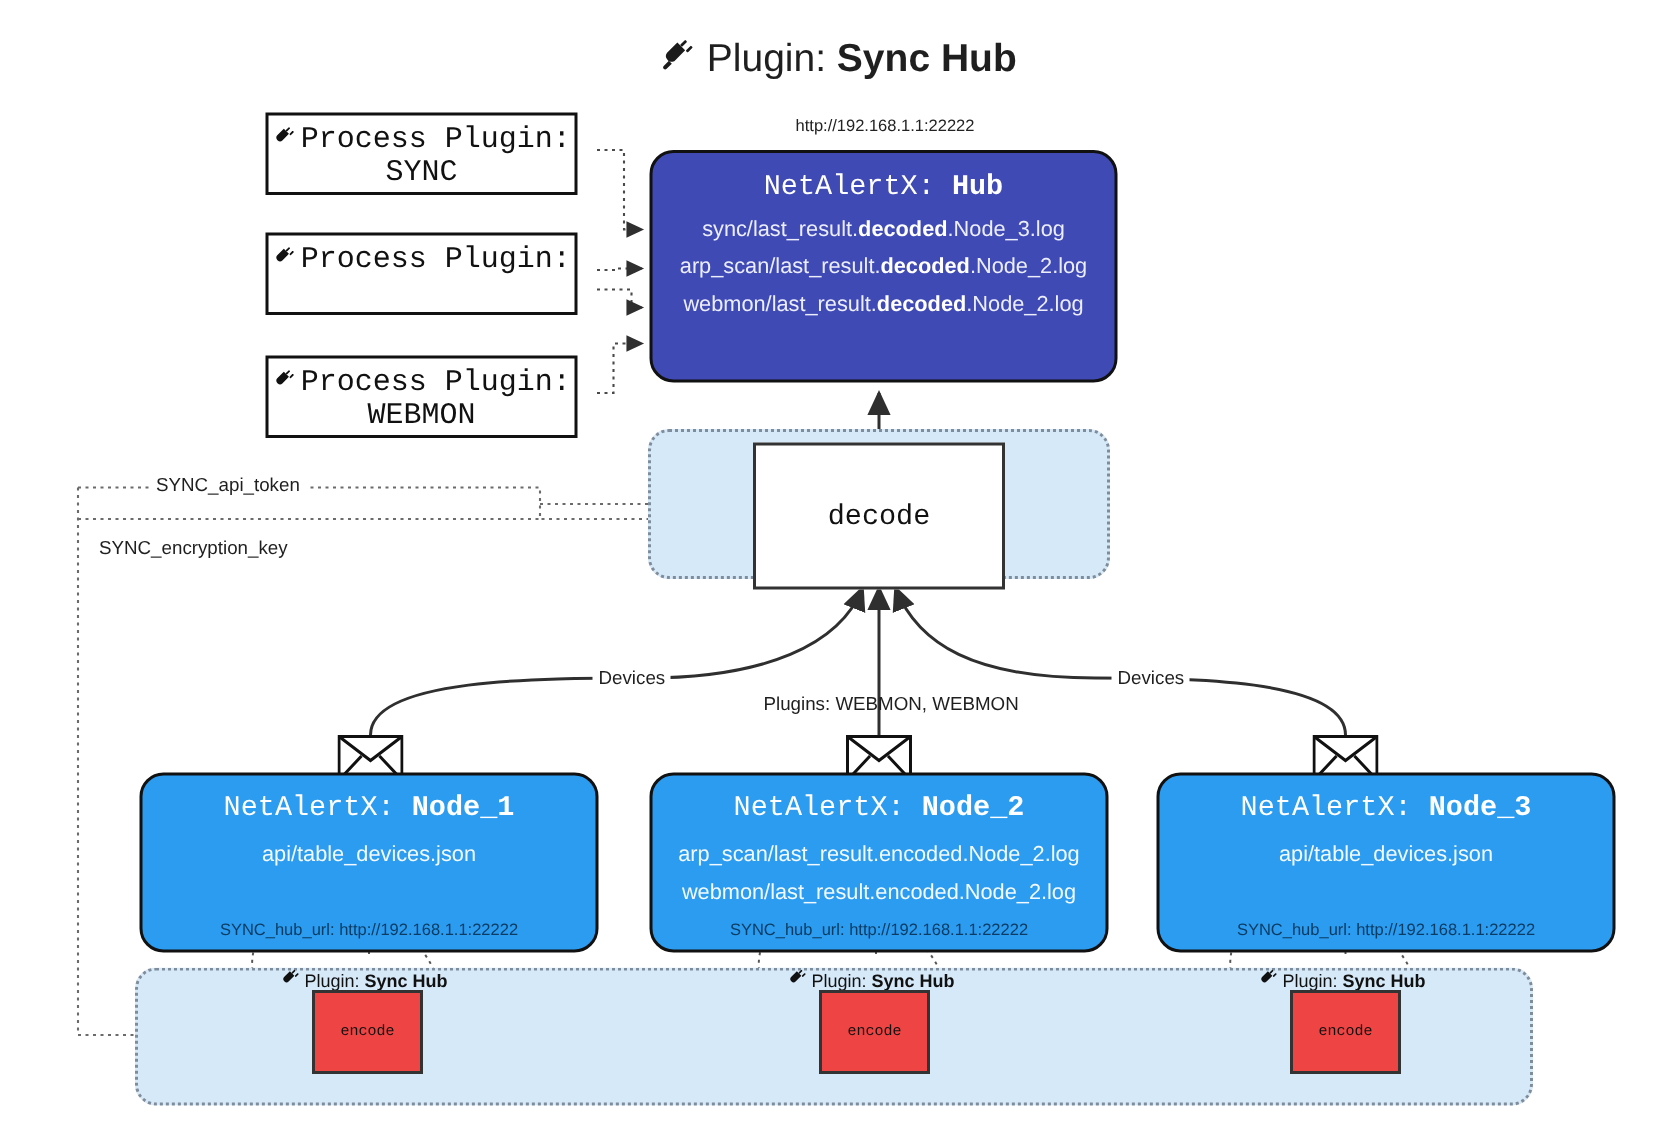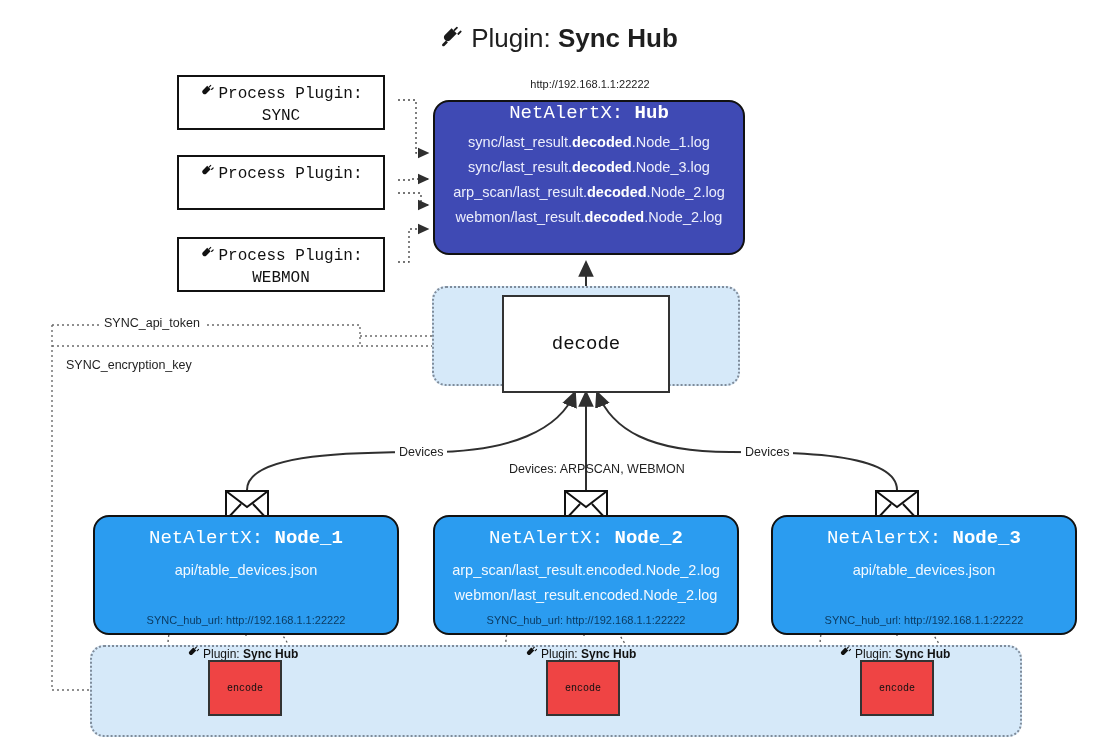--- a/index.html
+++ b/index.html
@@ -16,31 +16,31 @@
   #title .t-pre{font-weight:400;}
   #title .t-strong{font-weight:700;}
 
   #hubUrl{position:absolute;left:440px;top:78px;width:300px;text-align:center;
           font-size:11px;color:#222;}
 
   
   .procbox{position:absolute;width:208px;height:55px;background:#ffffff;
            border:2px solid #111;box-sizing:border-box;
            font-family:"Liberation Mono","DejaVu Sans Mono",monospace;
-           font-size:16px;line-height:20px;text-align:center;
+           font-size:20px;line-height:20px;text-align:center;
            padding-top:6px;color:#111;}
   .procbox .l1{display:block;white-space:nowrap;}
   .procbox .l1 .plug{display:inline-block;vertical-align:-2px;margin-right:2px;}
   .procbox .l2{display:block;}
 
   
   #hub{position:absolute;left:433px;top:100px;width:312px;height:155px;
        background:#3f4ab4;border:2px solid #111;border-radius:16px;box-sizing:border-box;}
   #hub .hubtitle{font-family:"Liberation Mono","DejaVu Sans Mono",monospace;
-       font-size:19px;color:#fff;text-align:center;white-space:nowrap;}
+       font-size:19px;color:#fff;text-align:center;margin-top:11px;white-space:nowrap;}
   #hub .hubtitle b{font-weight:700;}
   #hub .loglist{margin-top:6px;}
   #hub .logline{color:#eceefc;font-size:14.5px;line-height:25px;text-align:center;
        white-space:nowrap;}
   #hub .logline b{font-weight:700;color:#fff;}
 
   
   #decodeGroup{position:absolute;left:432px;top:286px;width:308px;height:100px;
        background:#d6e9f9;border:2px dotted #7f8c9b;border-radius:14px;box-sizing:border-box;}
   #decodeBox{position:absolute;left:502px;top:295px;width:168px;height:98px;
@@ -197,43 +197,40 @@
       <span class="l2">WEBMON</span>
     </div>
 
     <div id="hub">
       <div class="hubtitle">
         <span>NetAlertX:</span>
         <b>Hub</b>
       </div>
       <div class="loglist">
         <div class="logline">
-          <span>sync/last_result.</span><b>decoded</b><span>.Node_1.log</span>
-        </div>
-        <div class="logline">
           <span>sync/last_result.</span><b>decoded</b><span>.Node_3.log</span>
         </div>
         <div class="logline">
           <span>arp_scan/last_result.</span><b>decoded</b><span>.Node_2.log</span>
         </div>
         <div class="logline">
           <span>webmon/last_result.</span><b>decoded</b><span>.Node_2.log</span>
         </div>
       </div>
     </div>
 
     <div id="decodeGroup"></div>
     <div id="decodeBox">decode</div>
 
     <div class="elabel" style="left:100px;top:316px;">SYNC_api_token</div>
     <div class="elabel" style="left:62px;top:358px;">SYNC_encryption_key</div>
 
     <div class="elabel" style="left:395px;top:445px;">Devices</div>
     <div class="elabel" style="left:741px;top:445px;">Devices</div>
-    <div class="elabel nobg" style="left:505px;top:462px;">Devices: ARPSCAN, WEBMON</div>
+    <div class="elabel nobg" style="left:505px;top:462px;">Plugins: WEBMON, WEBMON</div>
 
     <div class="envelope" style="left:225px;top:490px;">
       <svg width="44" height="31" viewBox="0 0 44 31">
           <rect x="1" y="1" width="42" height="29" fill="#fff" stroke="#111" stroke-width="2"></rect>
           <path d="M1,1 L22,17 L43,1 M1,30 L16,14 M43,30 L28,14" fill="none" stroke="#111" stroke-width="2"></path>
         </svg>
     </div>
     <div class="envelope" style="left:564px;top:490px;">
       <svg width="44" height="31" viewBox="0 0 44 31">
           <rect x="1" y="1" width="42" height="29" fill="#fff" stroke="#111" stroke-width="2"></rect>

